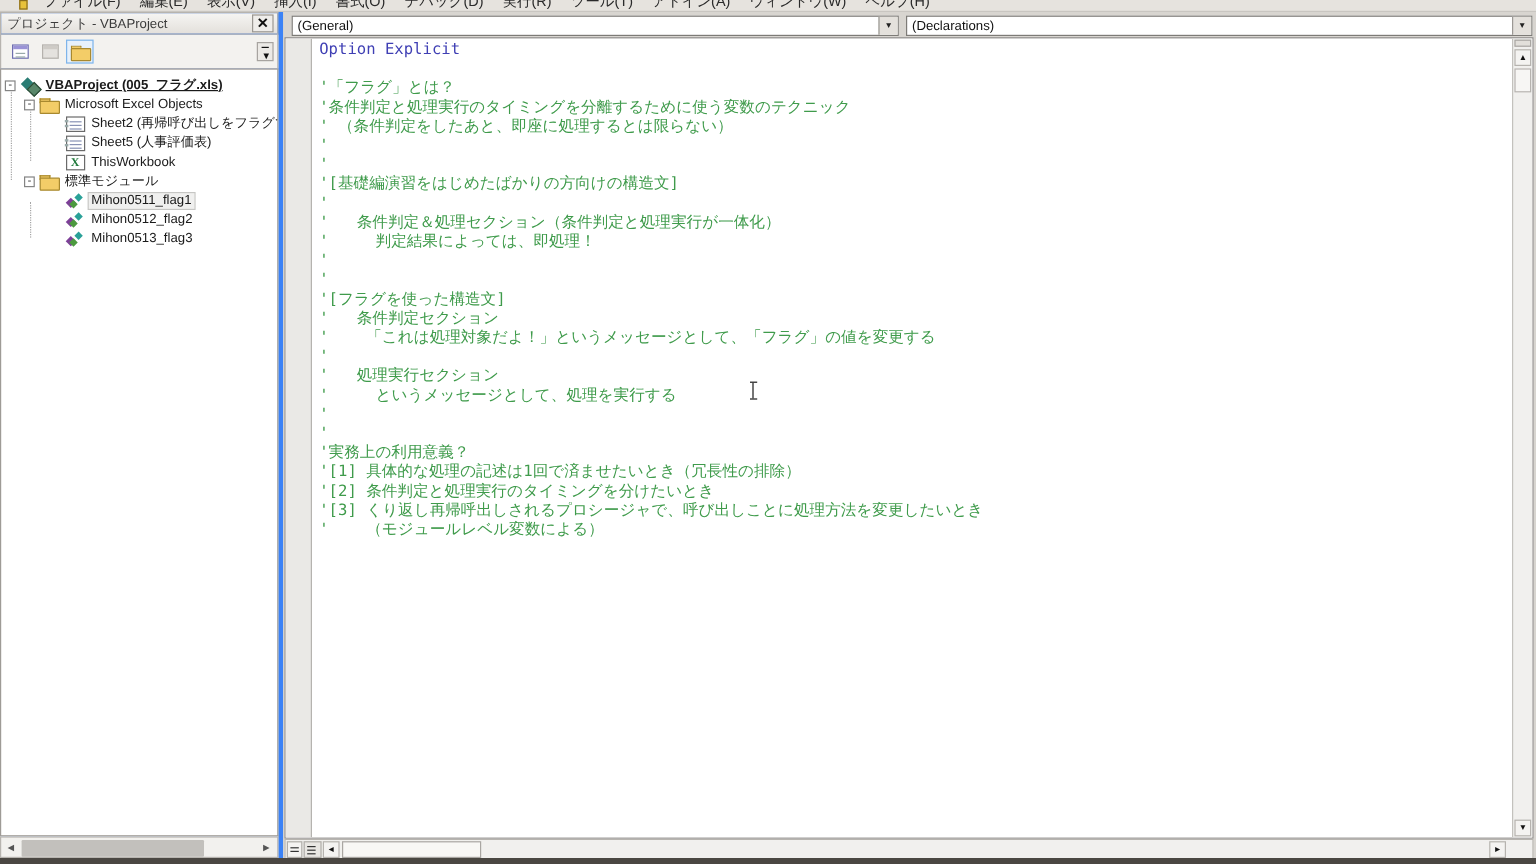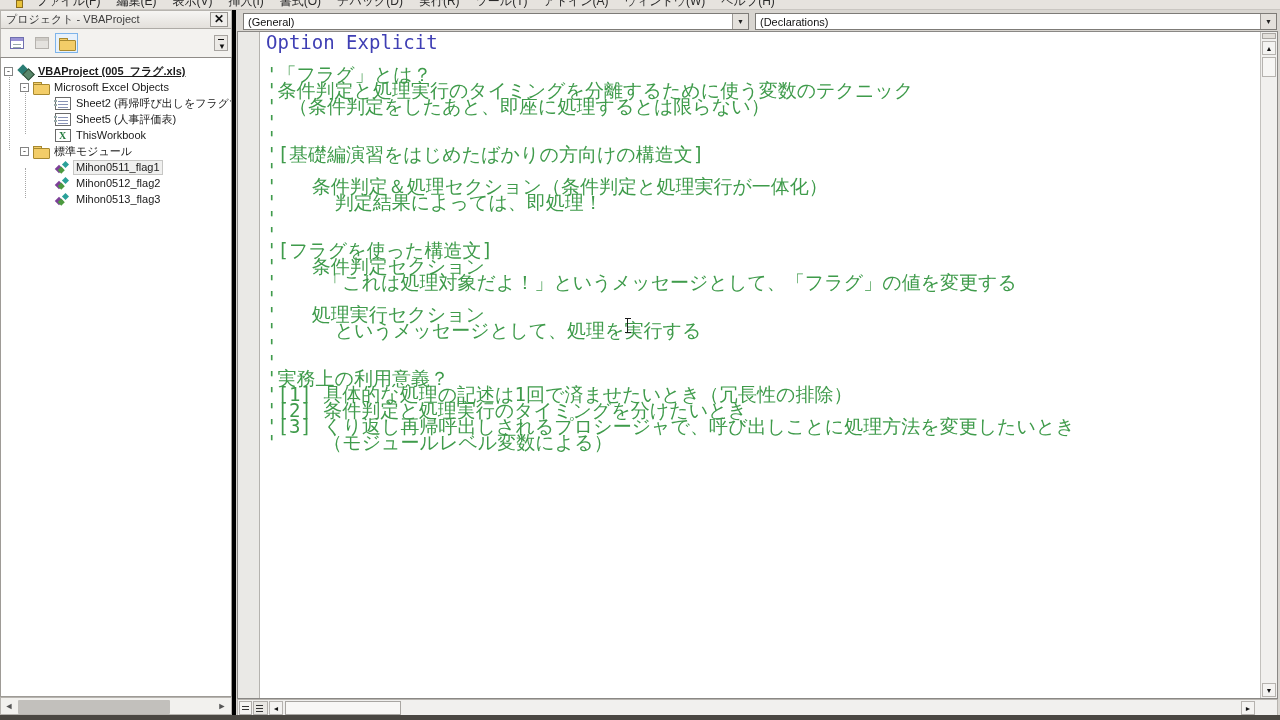--- a/index.html
+++ b/index.html
@@ -9,21 +9,21 @@
   .screen { position:absolute; inset:0; background:#d8d5d0; }
 
   
   .menubar { position:absolute; left:0; top:0; width:1280px; height:10px;
     background:#e6e3de; border-bottom:1px solid #c9c6c1; overflow:hidden; }
   .menubar-inner { position:absolute; left:30px; top:-7px; display:flex; gap:4px; white-space:nowrap; }
   .menu-item { font-size:12px; color:#2a2a2a; padding:0 6px; }
   .app-icon { position:absolute; left:16px; top:0; width:7px; height:8px; background:#e8c23a; border:1px solid #8a6d1d; }
 
   
-  .project-panel { position:absolute; left:0; top:10px; width:236px; height:706px; background:#000000; }
+  .project-panel { position:absolute; left:0; top:10px; width:236px; height:706px; background:#3b82f6; }
   .panel-titlebar { position:absolute; left:0; top:0; width:232px; height:19px;
     background:linear-gradient(#f6f5f3,#e3e0db); border:1px solid #b7b4af; border-bottom:1px solid #aeaba6;
     display:flex; align-items:center; }
   .panel-title { font-size:11px; color:#3c3c3c; padding-left:5px; flex:1; overflow:hidden; white-space:nowrap; }
   .close-btn { width:18px; height:15px; margin-right:3px; background:#efedea; border:1px solid #9a9792;
     font-size:12px; font-weight:bold; color:#111; line-height:13px; text-align:center; cursor:default; }
 
   .panel-toolbar { position:absolute; left:0; top:19px; width:232px; height:28px;
     background:#f3f2ef; border-left:1px solid #b7b4af; border-right:1px solid #b7b4af;
     display:flex; align-items:center; padding-left:4px; gap:2px; }
@@ -71,21 +71,21 @@
   .combo-object { left:7px; width:506px; }
   .combo-proc { left:519px; width:522px; }
   .combo-text { flex:1; font-size:11px; color:#111; padding-left:4px; white-space:nowrap; overflow:hidden; }
   .combo-arrow { width:16px; height:100%; background:#e4e1dc; border-left:1px solid #9b9894;
     font-size:7px; color:#222; display:flex; align-items:center; justify-content:center; }
 
   .code-window { position:absolute; left:1px; top:21px; width:1041px; height:668px; background:#fff;
     border:1px solid #8a8885; overflow:hidden; }
   .code-margin { position:absolute; left:0; top:0; bottom:0; width:22px; background:#eae9e6; border-right:1px solid #b5b3af; }
   .code-content { position:absolute; left:23px; top:0; right:18px; bottom:0; padding:2px 0 0 5px; overflow:hidden; }
-  .code-line { height:16px; line-height:16px; font-family:"DejaVu Sans Mono", monospace; font-size:19px; white-space:pre; }
+  .code-line { height:16px; line-height:16px; font-family:"DejaVu Sans Mono", monospace; font-size:13px; white-space:pre; }
   .code-line.keyword { color:var(--keyword-blue); }
   .code-line.comment { color:var(--comment-green); }
 
   .vscroll { position:absolute; right:0; top:0; bottom:0; width:17px; background:#f1f0ee; border-left:1px solid #c3c1bd; }
   .vs-nub { position:absolute; left:1px; right:1px; top:1px; height:6px; background:#e2dfda; border:1px solid #a9a6a2; }
   .vs-up { position:absolute; left:1px; right:1px; top:9px; height:14px; background:#f4f3f1; border:1px solid #b6b3af;
     font-size:7px; text-align:center; line-height:13px; color:#111; }
   .vs-thumb { position:absolute; left:1px; right:1px; top:25px; height:20px; background:#f7f6f4; border:1px solid #b6b3af; }
   .vs-down { position:absolute; left:1px; right:1px; bottom:1px; height:14px; background:#f4f3f1; border:1px solid #b6b3af;
     font-size:7px; text-align:center; line-height:13px; color:#111; }

